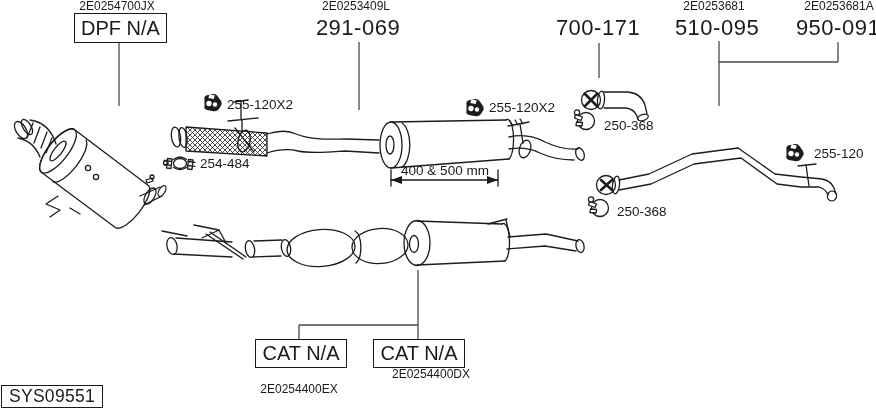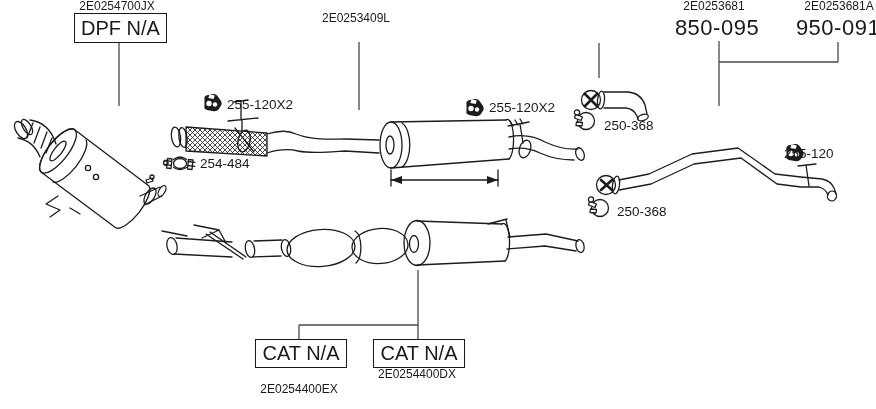--- a/index.html
+++ b/index.html
@@ -169,36 +169,40 @@
       </g>
       <g>
         <use href="#rh-icon" transform="translate(784,143)"></use>
       </g>
     </g>
   </svg>
 
   <div class="lbl code" style="left:66px;top:0;width:102px">2E0254700JX</div>
   <div class="lbl boxed" style="left:74px;top:13px;width:91px;height:28px">DPF N/A</div>
 
-  <div class="lbl code" style="left:305px;top:12px;width:102px">2E0253409L</div>
-
+  <div class="lbl code" style="left:305px;top:0;width:102px">2E0253409L</div>
+  <div class="lbl big" style="left:306px;top:16px;width:104px">291-069</div>
+
+  <div class="lbl big" style="left:546px;top:16px;width:104px">700-171</div>
 
   <div class="lbl code" style="left:663px;top:0;width:102px">2E0253681</div>
-  <div class="lbl big" style="left:665px;top:16px;width:104px">850-095</div>
+  <div class="lbl big" style="left:665px;top:16px;width:104px">510-095</div>
 
   <div class="lbl code" style="left:789px;top:0;width:100px">2E0253681A</div>
   <div class="lbl big" style="left:786px;top:16px;width:104px">950-091</div>
 
   <div class="lbl part" style="left:227px;top:97px">255-120X2</div>
   <div class="lbl part" style="left:489px;top:100px">255-120X2</div>
   <div class="lbl part" style="left:200px;top:156px">254-484</div>
   <div class="lbl part" style="left:604px;top:118px">250-368</div>
   <div class="lbl part" style="left:617px;top:204px">250-368</div>
-  <div class="lbl part" style="left:784px;top:146px">255-120</div>
-
+  <div class="lbl part" style="left:814px;top:146px">255-120</div>
+
+  <div class="lbl dim" style="left:395px;top:163px;width:100px">400 &amp; 500 mm</div>
 
   <div class="lbl boxed" style="left:255px;top:339px;width:90px;height:27px">CAT N/A</div>
   <div class="lbl code" style="left:248px;top:383px;width:102px">2E0254400EX</div>
 
   <div class="lbl boxed" style="left:373px;top:339px;width:90px;height:27px">CAT N/A</div>
-  <div class="lbl code" style="left:366px;top:368px;width:102px">2E0254400DX</div>
-
+  <div class="lbl code" style="left:380px;top:368px;width:102px">2E0254400DX</div>
+
+  <div class="lbl sys" style="left:1px;top:385px;width:100px;height:21px">SYS09551</div>
 </div>
 
 </body></html>

